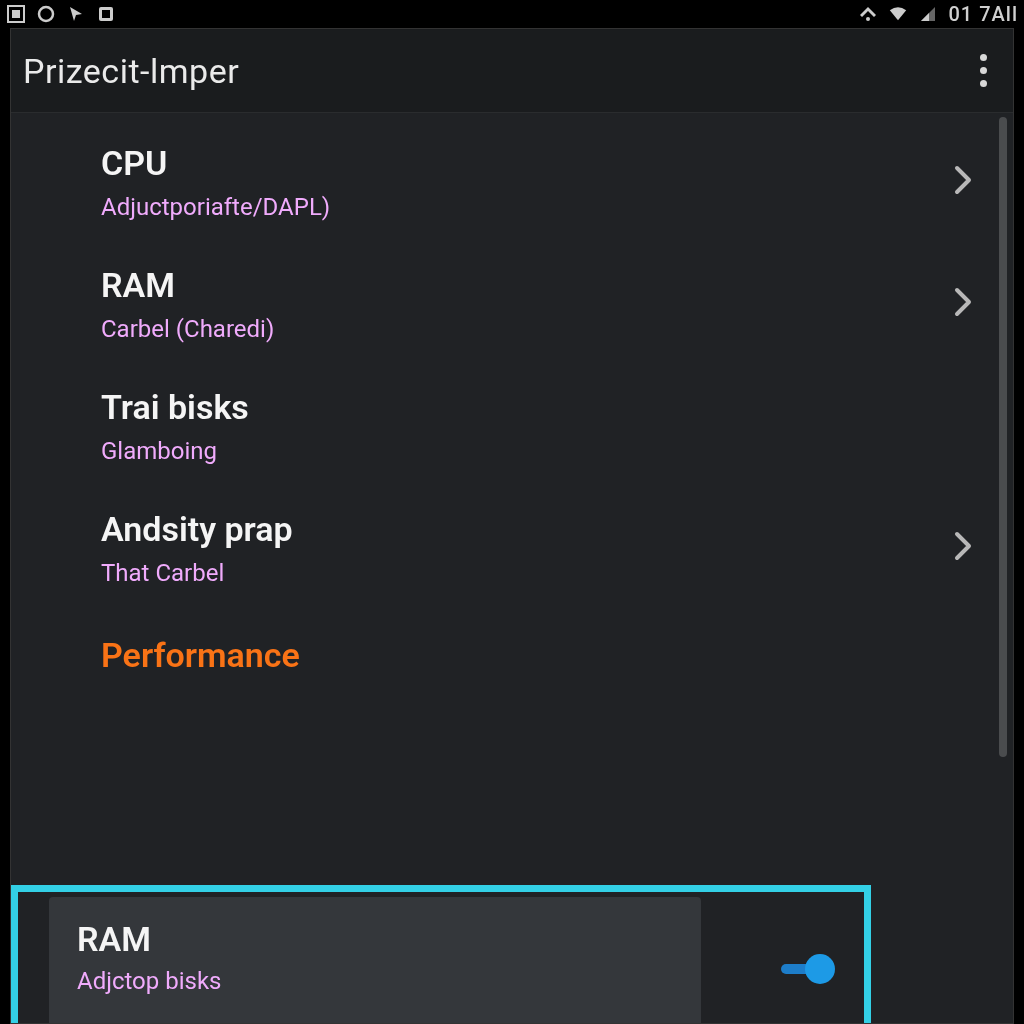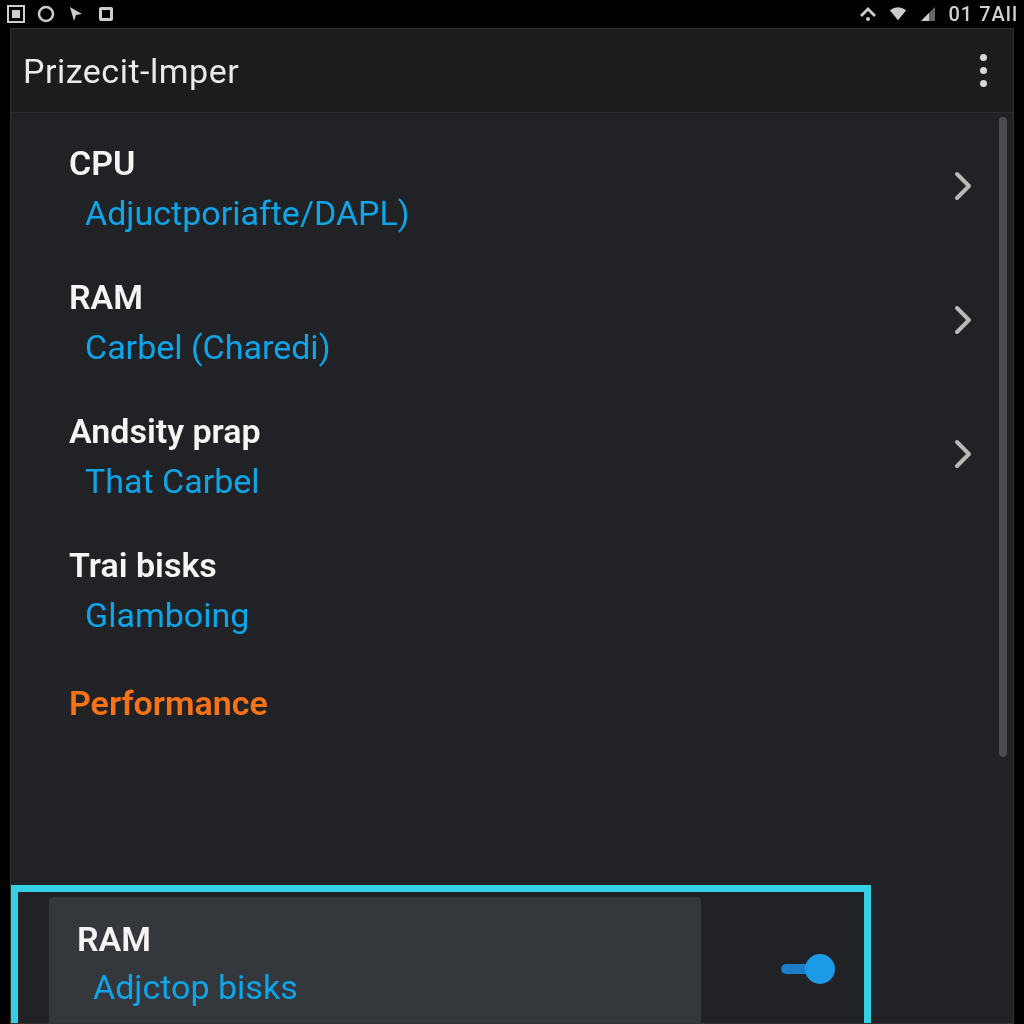--- a/index.html
+++ b/index.html
@@ -48,37 +48,36 @@
     overflow: hidden;
   }
   .scrollbar {
     position: absolute;
     right: 6px; top: 4px;
     width: 8px; height: 640px;
     background: #4a4c4e;
     border-radius: 4px;
   }
 
-  .list { padding-top: 8px; }
+  .list { padding-top: 8px; padding-left: 32px; }
 
   .row {
     padding: 22px 72px 22px 58px;
     position: relative;
   }
   .row-title {
     font-size: 34px;
     font-weight: 600;
     color: #f5f5f5;
     margin-bottom: 10px;
   }
   .row-sub {
-    font-size: 34px;
+    font-size: 24px;
     font-weight: 400;
-    color: #0ea5e9;
-    margin-left: 16px;
+    color: #f0abfc;
   }
   .chev {
     position: absolute;
     right: 40px;
     top: 50%;
     transform: translateY(-50%);
   }
   .section-header {
     padding: 26px 0 4px 58px;
     font-size: 34px;
@@ -210,34 +209,34 @@
         <div class="row-title">RAM</div>
         <div class="row-sub">Carbel (Charedi)</div>
         <span class="chev">
           <svg width="20" height="32" viewBox="0 0 20 32">
               <path d="M4 4 L16 16 L4 28" fill="none" stroke="#b8b8b8" stroke-width="4" stroke-linecap="round" stroke-linejoin="round"></path>
             </svg>
         </span>
       </div>
 
       <div class="row">
+        <div class="row-title">Trai bisks</div>
+        <div class="row-sub">Glamboing</div>
+      </div>
+
+      <div class="row">
         <div class="row-title">Andsity prap</div>
         <div class="row-sub">That Carbel</div>
         <span class="chev">
           <svg width="20" height="32" viewBox="0 0 20 32">
               <path d="M4 4 L16 16 L4 28" fill="none" stroke="#b8b8b8" stroke-width="4" stroke-linecap="round" stroke-linejoin="round"></path>
             </svg>
         </span>
       </div>
 
-      <div class="row">
-        <div class="row-title">Trai bisks</div>
-        <div class="row-sub">Glamboing</div>
-      </div>
-
       <div class="section-header">Performance</div>
 
     </div>
 
     <div class="inner-card">
       <div class="row-title">RAM</div>
       <div class="row-sub">Adjctop bisks</div>
     </div>
 
     <div class="toggle">

